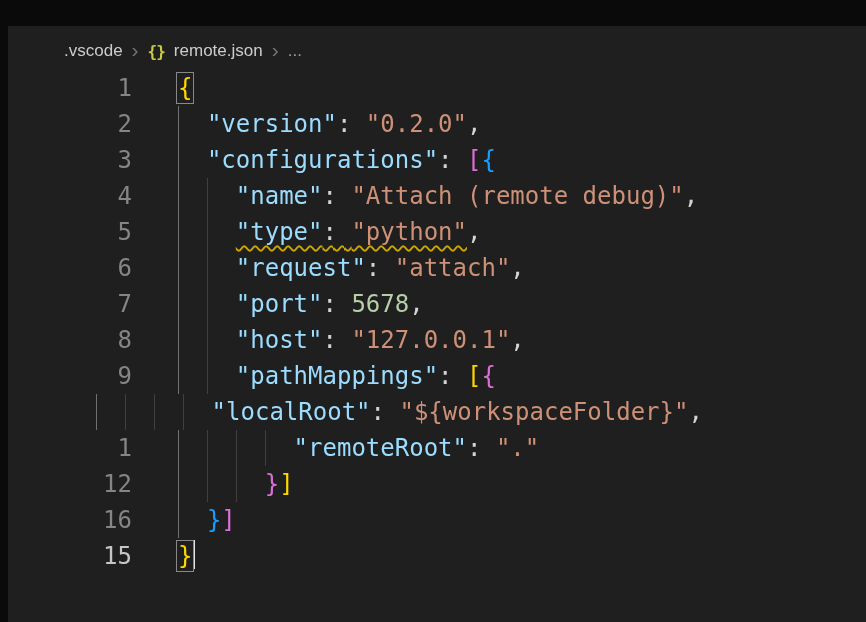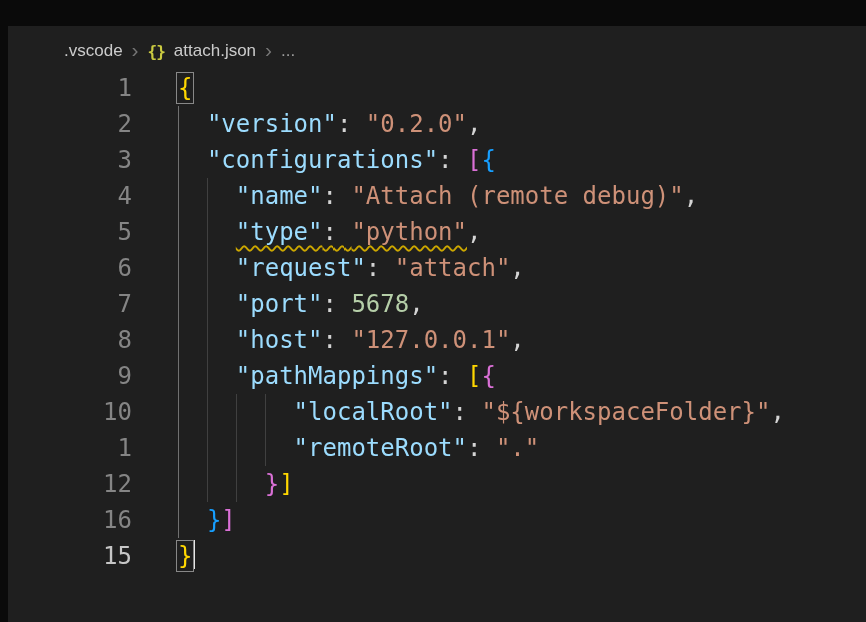--- a/index.html
+++ b/index.html
@@ -37,21 +37,21 @@
 </style>
 </head>
 <body>
 
 <div class="editor">
 
   <div class="breadcrumbs">
     <span class="crumb">.vscode</span>
     <span class="chev">›</span>
     <span class="json-icon">{}</span>
-    <span class="crumb">attach.json</span>
+    <span class="crumb">remote.json</span>
     <span class="chev">›</span>
     <span class="more">...</span>
   </div>
 
   <div class="code">
       <div class="line">
         <span class="ln">1</span>
         <span class="lc"><span class="tok-b1 bracket-match">{</span></span>
       </div>
       <div class="line">
@@ -80,21 +80,20 @@
       </div>
       <div class="line">
         <span class="ln">8</span>
         <span class="lc"><span class="guide active" style="left: 0ch;"></span><span class="guide" style="left: 2ch;"></span><span>    </span><span class="tok-key">"host"</span><span class="tok-punct">: </span><span class="tok-str">"127.0.0.1"</span><span class="tok-punct">,</span></span>
       </div>
       <div class="line">
         <span class="ln">9</span>
         <span class="lc"><span class="guide active" style="left: 0ch;"></span><span class="guide" style="left: 2ch;"></span><span>    </span><span class="tok-key">"pathMappings"</span><span class="tok-punct">: </span><span class="tok-b1">[</span><span class="tok-b2">{</span></span>
       </div>
       <div class="line">
-        <span class="ln">10</span>
         <span class="lc"><span class="guide active" style="left: 0ch;"></span><span class="guide" style="left: 2ch;"></span><span class="guide" style="left: 4ch;"></span><span class="guide" style="left: 6ch;"></span><span>        </span><span class="tok-key">"localRoot"</span><span class="tok-punct">: </span><span class="tok-str">"${workspaceFolder}"</span><span class="tok-punct">,</span></span>
       </div>
       <div class="line">
         <span class="ln">1</span>
         <span class="lc"><span class="guide active" style="left: 0ch;"></span><span class="guide" style="left: 2ch;"></span><span class="guide" style="left: 4ch;"></span><span class="guide" style="left: 6ch;"></span><span>        </span><span class="tok-key">"remoteRoot"</span><span class="tok-punct">: </span><span class="tok-str">"."</span></span>
       </div>
       <div class="line">
         <span class="ln">12</span>
         <span class="lc"><span class="guide active" style="left: 0ch;"></span><span class="guide" style="left: 2ch;"></span><span class="guide" style="left: 4ch;"></span><span>      </span><span class="tok-b2">}</span><span class="tok-b1">]</span></span>
       </div>

